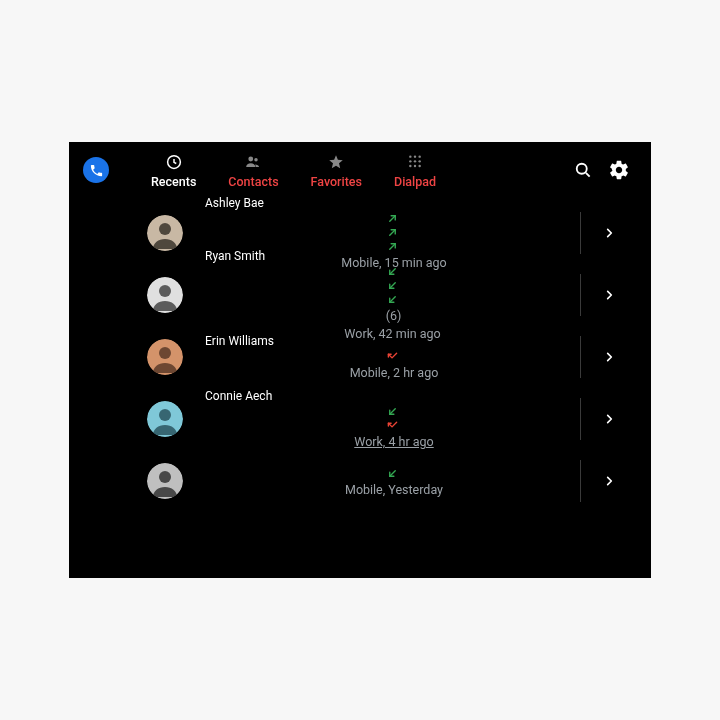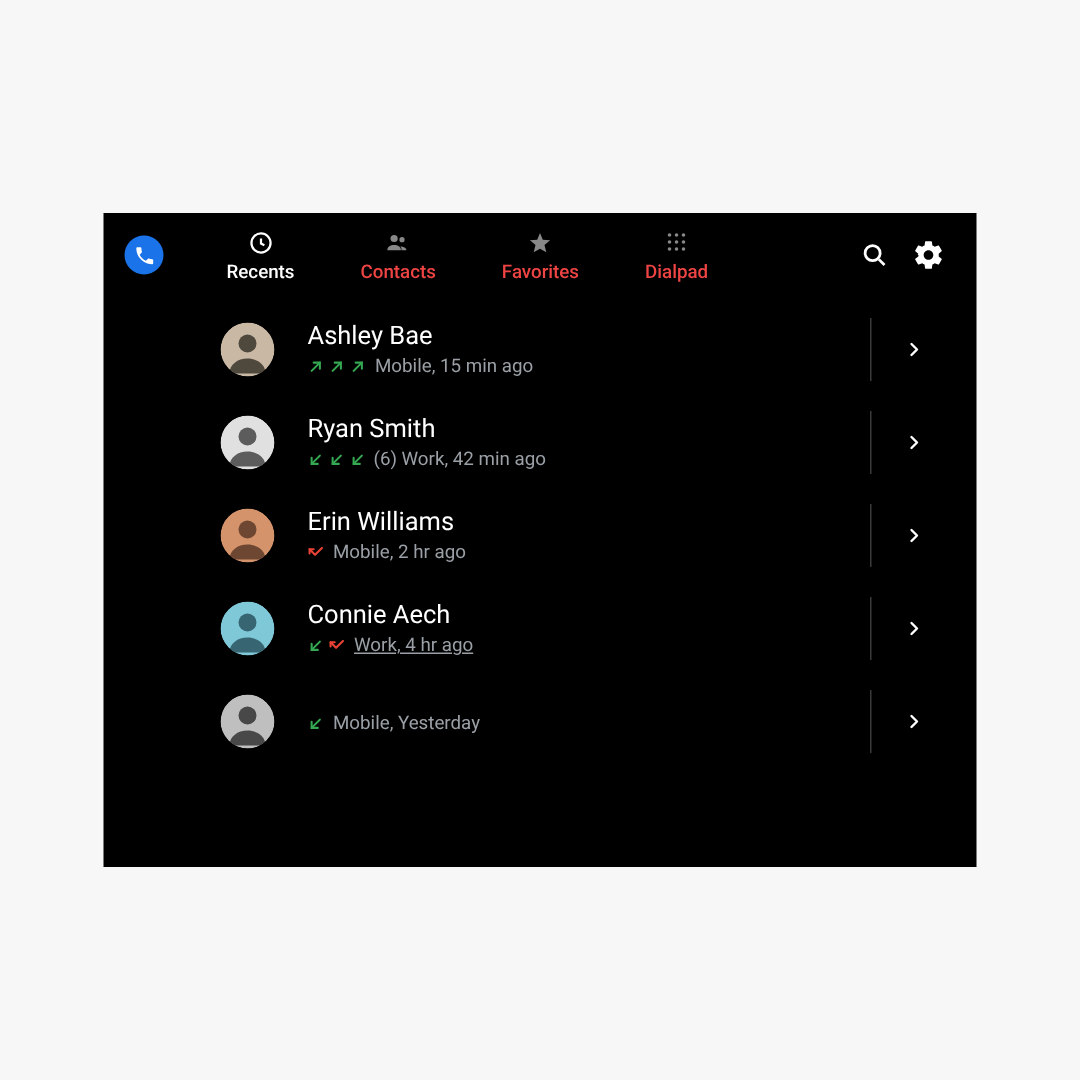--- a/index.html
+++ b/index.html
@@ -20,21 +20,21 @@
     height: 56px;
     padding: 0 14px 0 14px;
   }
   .phone-badge {
     width: 26px; height: 26px; border-radius: 50%;
     background: #1a73e8;
     display: flex; align-items: center; justify-content: center;
     flex-shrink: 0;
   }
   .tabs {
-    display: flex; gap: 16px;
+    display: flex; gap: 4px;
     margin-left: 28px;
     align-items: flex-end;
   }
   .tab {
     display: flex; flex-direction: column; align-items: center;
     padding: 0 14px;
     cursor: pointer;
     color: #ef4444;
   }
   .tab.active { color: #fff; }
@@ -60,27 +60,27 @@
     position: absolute; left: 78px; top: 50%; transform: translateY(-50%);
     overflow: hidden;
     flex-shrink: 0;
   }
   .info {
     margin-left: 58px;
     flex: 1;
     min-width: 0;
   }
   .name {
-    color: #fff; font-size: 17px; font-weight: 400;
+    color: #fff; font-size: 12px; font-weight: 400;
     line-height: 1.2;
   }
   .sub {
     display: flex; align-items: center; gap: 3px;
     margin-top: 3px;
-    font-size: 12.5px; color: #9aa0a6;
+    font-size: 12.5px; color: #9aa0a6; flex-direction: column;
   }
   .call-arrow {
     width: 11px; height: 11px;
     display: inline-flex; align-items:center; justify-content:center;
   }
   .row-divider {
     width: 1px; height: 42px;
     background: #3a3a3a;
     margin-right: 0;
   }

